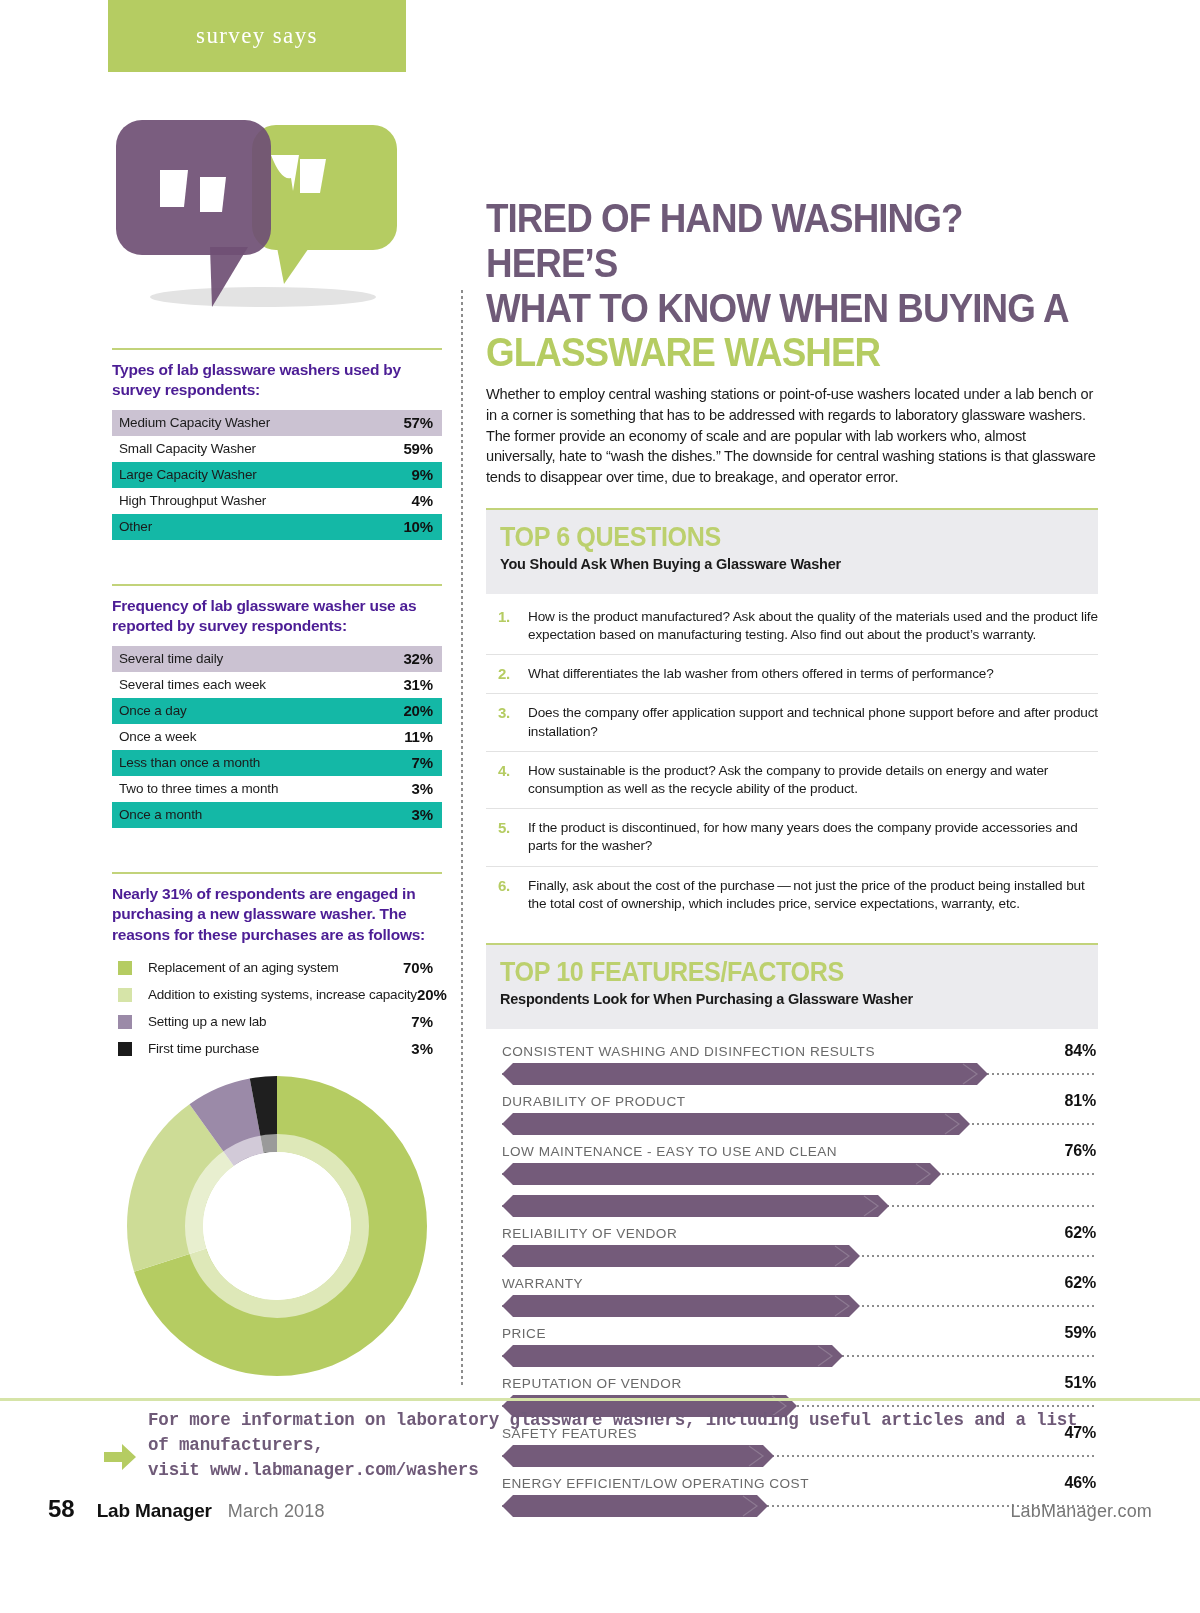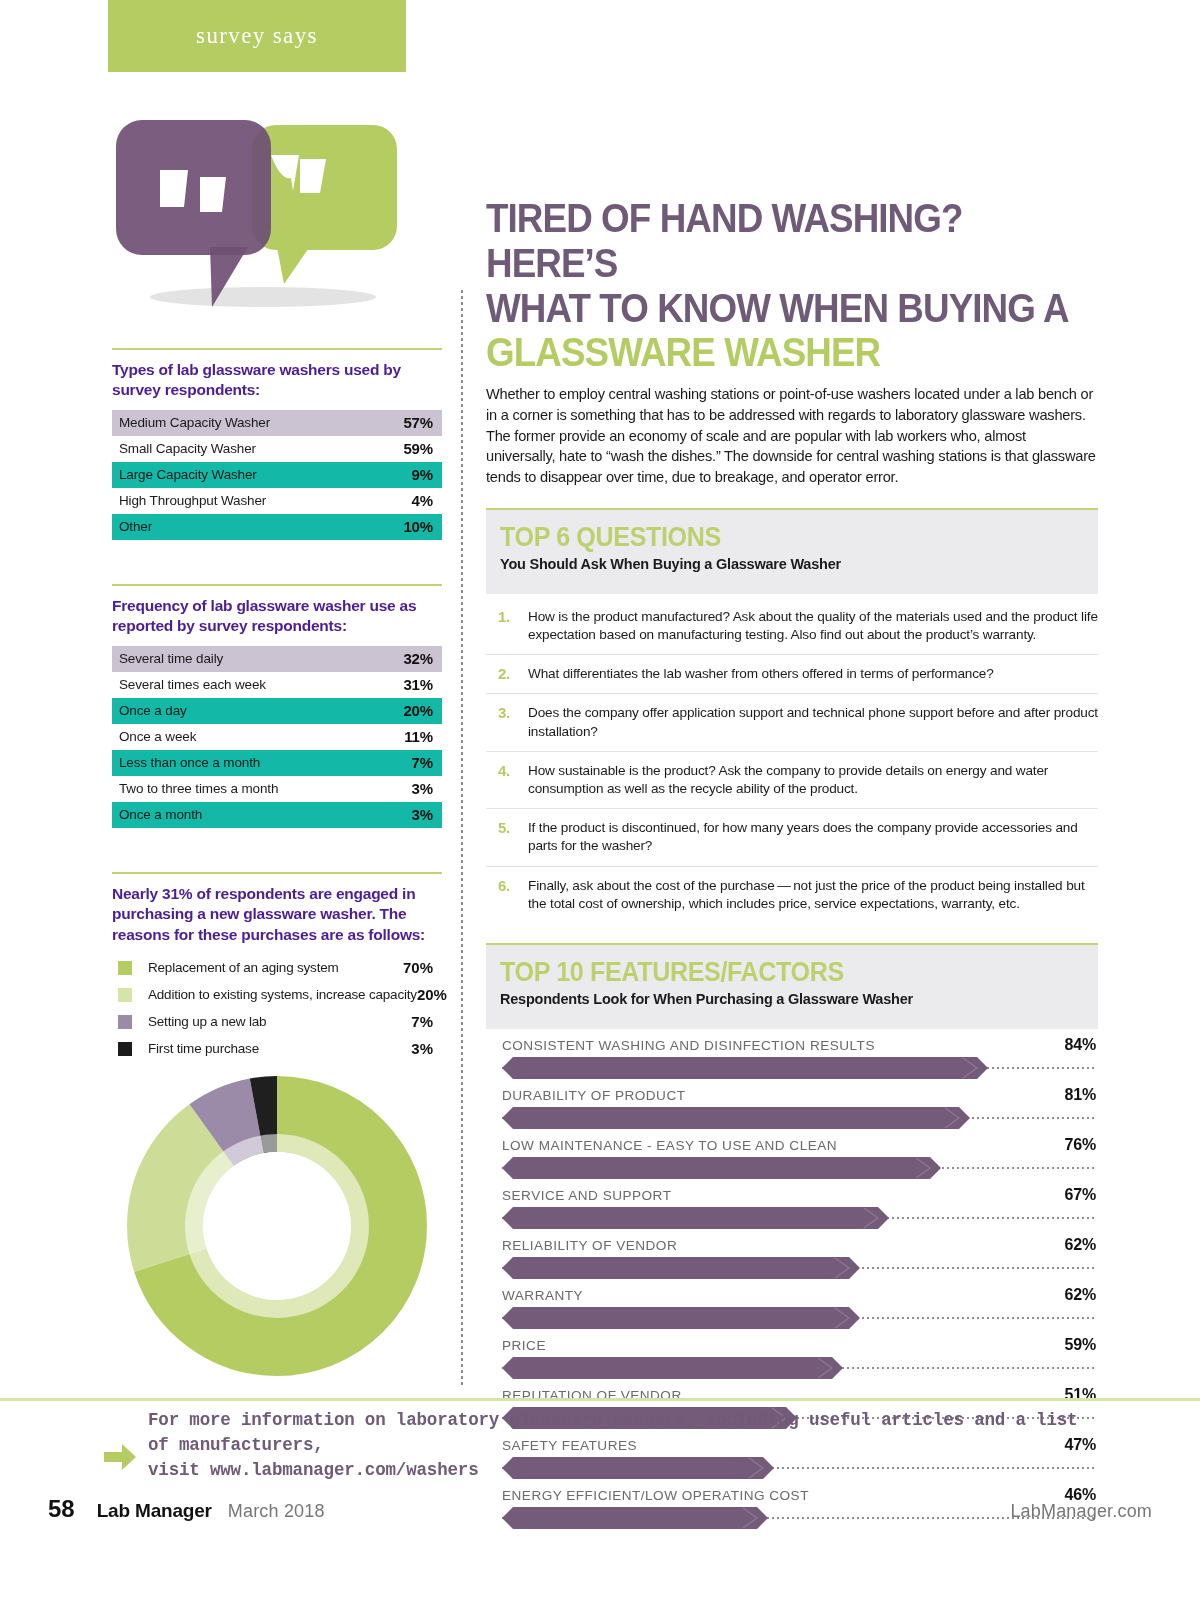--- a/index.html
+++ b/index.html
@@ -217,21 +217,21 @@
   }
   .q-text {
     flex: 1 1 auto;
     font-size: 13.6px;
     line-height: 1.34;
     color: #1b1b1b;
     letter-spacing: -0.012em;
   }
 
   
-  .feat-list { }
+  .feat-list { margin-top: 6px; }
   .feat-item {
     padding-top: 7px;
   }
   .feat-head {
     display: flex;
     align-items: baseline;
     justify-content: space-between;
     padding: 0 2px 0 16px;
   }
   .feat-label {
@@ -555,24 +555,20 @@
           </div>
           <div class="feat-barrow">
             <div class="feat-dots"></div>
             <svg class="feat-bar-svg" width="439" height="22" viewBox="0 0 439 22">
               <path d="M0 11 L11 0 L428 0 L439 11 L428 22 L11 22 Z" fill="#745b7a"></path>
               <path d="M414 1 L428 11 L414 21" fill="none" stroke="#8d7a92" stroke-width="1.2"></path>
             </svg>
           </div>
         </div>
         <div class="feat-item">
-          <div class="feat-head">
-            <span class="feat-label">SERVICE AND SUPPORT</span>
-            <span class="feat-pct">67%</span>
-          </div>
           <div class="feat-barrow">
             <div class="feat-dots"></div>
             <svg class="feat-bar-svg" width="387" height="22" viewBox="0 0 387 22">
               <path d="M0 11 L11 0 L376 0 L387 11 L376 22 L11 22 Z" fill="#745b7a"></path>
               <path d="M362 1 L376 11 L362 21" fill="none" stroke="#8d7a92" stroke-width="1.2"></path>
             </svg>
           </div>
         </div>
         <div class="feat-item">
           <div class="feat-head">

